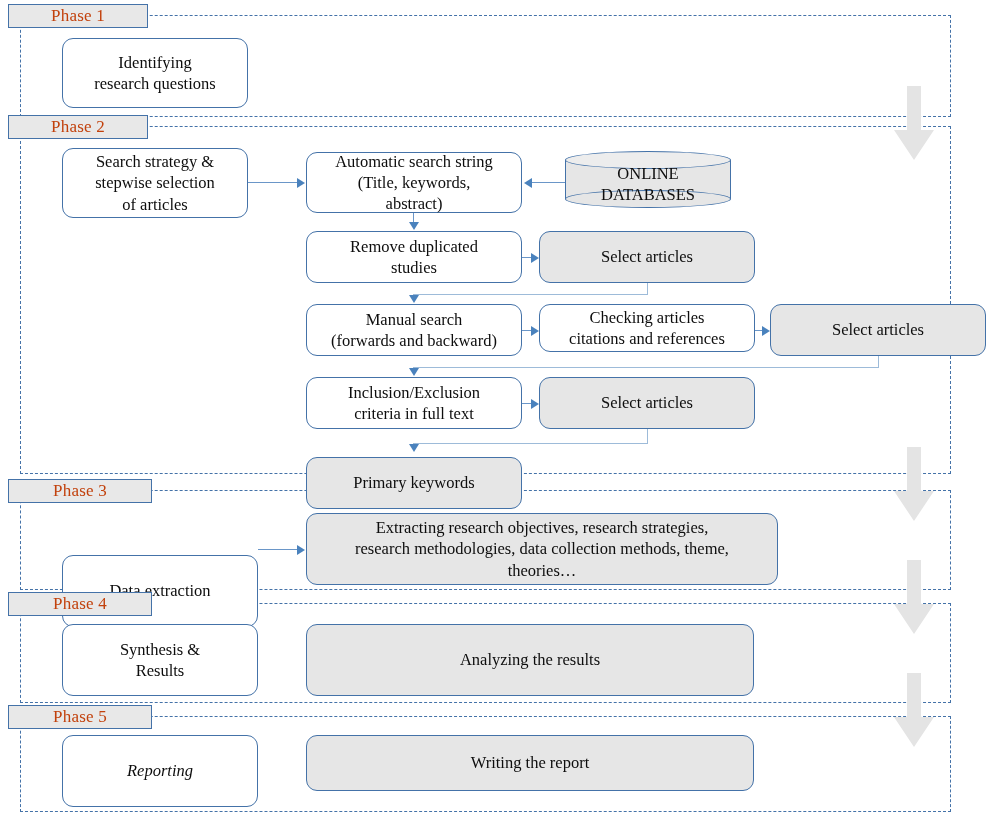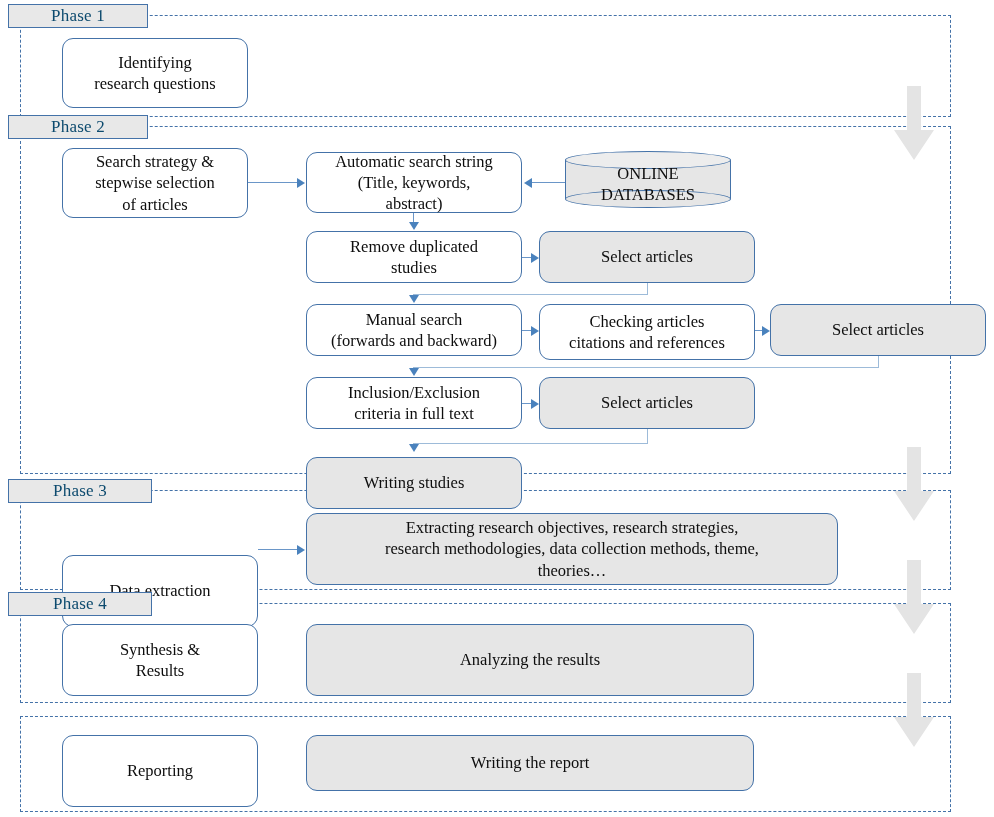--- a/index.html
+++ b/index.html
@@ -27,21 +27,21 @@
   
   .phase-label {
     position: absolute;
     box-sizing: border-box;
     background: #e8e8e8;
     border: 1.4px solid #4472a8;
     display: flex;
     align-items: center;
     justify-content: center;
     font-size: 17px;
-    color: #0c4a6e;
+    color: #c2410c;
     letter-spacing: .2px;
     z-index: 6;
   }
 
   
   .node {
     position: absolute;
     box-sizing: border-box;
     border: 1.5px solid #4472a8;
     border-radius: 11px;
@@ -168,20 +168,21 @@
   <div class="big-arrow" style="left:894px; top:673px;">
     <svg width="40" height="74" viewBox="0 0 40 74">
       <polygon points="13,0 27,0 27,44 40,44 20,74 0,44 13,44" fill="#e4e4e4"></polygon>
     </svg>
   </div>
 
   <div class="phase-label" style="left:8px; top:4px; width:140px; height:24px;">Phase 1</div>
   <div class="phase-label" style="left:8px; top:115px; width:140px; height:24px;">Phase 2</div>
   <div class="phase-label" style="left:8px; top:479px; width:144px; height:24px;">Phase 3</div>
   <div class="phase-label" style="left:8px; top:592px; width:144px; height:24px;">Phase 4</div>
+  <div class="phase-label" style="left:8px; top:705px; width:144px; height:24px;">Phase 5</div>
 
   <div class="node white" style="left:62px; top:38px; width:186px; height:70px;">
     <span class="txt" style="white-space:pre-line;">Identifying
 research questions</span>
   </div>
 
   <div class="node white" style="left:62px; top:148px; width:186px; height:70px;">
     <span class="txt" style="white-space:pre-line;">Search strategy &amp;
 stepwise selection
 of articles</span>
@@ -202,69 +203,69 @@
     <span class="txt" style="white-space:pre-line;">Manual search
 (forwards and backward)</span>
   </div>
 
   <div class="node white" style="left:306px; top:377px; width:216px; height:52px;">
     <span class="txt" style="white-space:pre-line;">Inclusion/Exclusion
 criteria in full text</span>
   </div>
 
   <div class="node gray" style="left:306px; top:457px; width:216px; height:52px;">
-    <span class="txt" style="white-space:pre-line;">Writing studies</span>
+    <span class="txt" style="white-space:pre-line;">Primary keywords</span>
   </div>
 
   <div class="cylinder" style="left:565px; top:151px; width:166px; height:57px;">
     <div class="cyl-body"></div>
     <div class="cyl-bottom"></div>
     <div class="cyl-top"></div>
     <div class="cyl-text" style="white-space:pre-line;margin-top:9px;">ONLINE
 DATABASES</div>
   </div>
 
   <div class="node gray" style="left:539px; top:231px; width:216px; height:52px;">
     <span class="txt" style="white-space:pre-line;">Select articles</span>
   </div>
 
-  <div class="node white" style="left:539px; top:304px; width:216px; height:56px;">
+  <div class="node white" style="left:539px; top:304px; width:216px; height:48px;">
     <span class="txt" style="white-space:pre-line;">Checking articles
 citations and references</span>
   </div>
 
   <div class="node gray" style="left:770px; top:304px; width:216px; height:52px;">
     <span class="txt" style="white-space:pre-line;">Select articles</span>
   </div>
 
   <div class="node gray" style="left:539px; top:377px; width:216px; height:52px;">
     <span class="txt" style="white-space:pre-line;">Select articles</span>
   </div>
 
   <div class="node white" style="left:62px; top:513px; width:196px; height:72px;margin-top:42px;">
     <span class="txt" style="white-space:pre-line;">Data extraction</span>
   </div>
 
-  <div class="node gray" style="left:306px; top:513px; width:532px; height:72px;">
+  <div class="node gray" style="left:306px; top:513px; width:472px; height:72px;">
     <span class="txt" style="white-space:pre-line;">Extracting research objectives, research strategies,
 research methodologies, data collection methods, theme,
 theories…</span>
   </div>
 
   <div class="node white" style="left:62px; top:624px; width:196px; height:72px;">
     <span class="txt" style="white-space:pre-line;">Synthesis &amp;
 Results</span>
   </div>
 
   <div class="node gray" style="left:306px; top:624px; width:448px; height:72px;">
     <span class="txt" style="white-space:pre-line;">Analyzing the results</span>
   </div>
 
   <div class="node white" style="left:62px; top:735px; width:196px; height:72px;">
-    <span class="txt" style="white-space:pre-line;">Reporting</span>
+    <span class="txt" style="white-space:pre-line;font-style:italic;">Reporting</span>
   </div>
 
   <div class="node gray" style="left:306px; top:735px; width:448px; height:56px;">
     <span class="txt" style="white-space:pre-line;">Writing the report</span>
   </div>
 
   <div class="conn h" style="left:248px; top:182px; width:50px;"></div>
   <div class="arrowhead right" style="left:297px; top:177.5px;"></div>
 
   <div class="conn h" style="left:532px; top:182px; width:33px;"></div>

